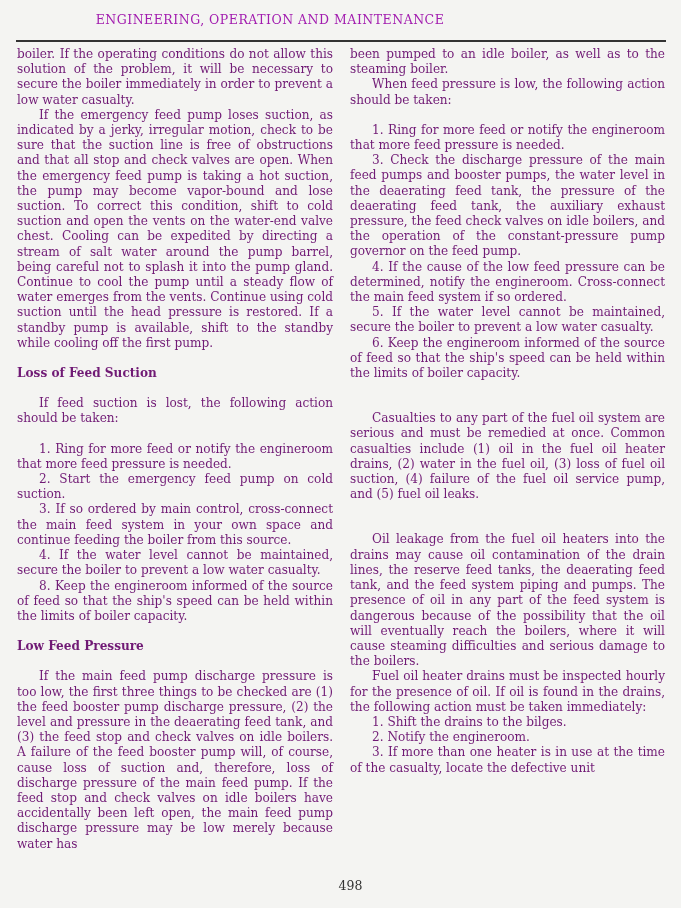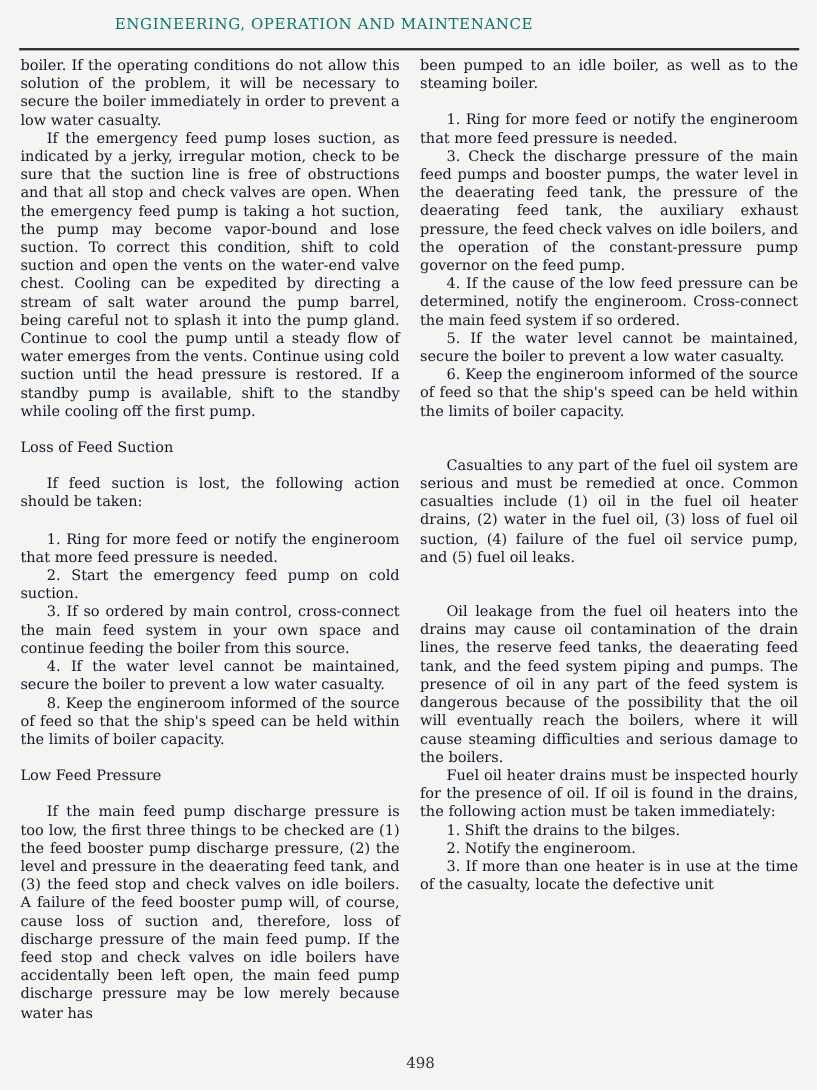--- a/index.html
+++ b/index.html
@@ -2,35 +2,35 @@
 <html><head>
 <meta charset="utf-8">
 <style>
   html, body { margin: 0; padding: 0; }
   body {
     width: 681px; height: 908px; background: #f4f4f2; position: relative; overflow: hidden;
     font-family: "DejaVu Serif", "Liberation Serif", serif; color: #2a2a2a;
   }
   .header {
     position: absolute; top: 12px; left: 0; width: 540px; text-align: center;
-    font-size: 12.5px; letter-spacing: 0.5px; color: #0f766e;
+    font-size: 12.5px; letter-spacing: 0.5px; color: #a21caf;
   }
   .rule {
     position: absolute; top: 40px; left: 16px; width: 650px; height: 2px; background: #333;
   }
   .col {
     position: absolute; top: 47px; width: 316px;
-    font-size: 12.1px; line-height: 15.2px; text-align: justify; color: #0f172a;
+    font-size: 12.1px; line-height: 15.2px; text-align: justify; color: #701a75;
   }
   .col.left { left: 17px; }
   .col.right { left: 350px; width: 315px; }
   .col p { margin: 0; }
   .indent { text-indent: 22px; }
   .gap { height: 15px; }
-  .heading { margin: 0; font-size: 12.1px; font-weight: normal; }
+  .heading { margin: 0; font-size: 12.1px; font-weight: bold; }
   .caps { letter-spacing: 0.3px; }
   .footer {
     position: absolute; top: 878px; left: 0; width: 681px; text-align: center;
     font-size: 12.5px; color: #333; padding-left: 10px;
   }
 </style>
 </head>
 <body>
 
 <div class="header">ENGINEERING, OPERATION AND MAINTENANCE</div>
@@ -50,20 +50,21 @@
   <p class="indent">4. If the water level cannot be maintained, secure the boiler to prevent a low water casualty.</p>
   <p class="indent">8. Keep the engineroom informed of the source of feed so that the ship's speed can be held within the limits of boiler capacity.</p>
   <div class="gap"></div>
   <p class="heading">Low Feed Pressure</p>
   <div class="gap"></div>
   <p class="indent">If the main feed pump discharge pressure is too low, the first three things to be checked are (1) the feed booster pump discharge pressure, (2) the level and pressure in the deaerating feed tank, and (3) the feed stop and check valves on idle boilers. A failure of the feed booster pump will, of course, cause loss of suction and, therefore, loss of discharge pressure of the main feed pump. If the feed stop and check valves on idle boilers have accidentally been left open, the main feed pump discharge pressure may be low merely because water has</p>
 </div>
 
 <div class="col right">
   <p>been pumped to an idle boiler, as well as to the steaming boiler.</p>
+  <p class="indent">When feed pressure is low, the following action should be taken:</p>
   <div class="gap"></div>
   <p class="indent">1. Ring for more feed or notify the engineroom that more feed pressure is needed.</p>
   <p class="indent">3. Check the discharge pressure of the main feed pumps and booster pumps, the water level in the deaerating feed tank, the pressure of the deaerating feed tank, the auxiliary exhaust pressure, the feed check valves on idle boilers, and the operation of the constant-pressure pump governor on the feed pump.</p>
   <p class="indent">4. If the cause of the low feed pressure can be determined, notify the engineroom. Cross-connect the main feed system if so ordered.</p>
   <p class="indent">5. If the water level cannot be maintained, secure the boiler to prevent a low water casualty.</p>
   <p class="indent">6. Keep the engineroom informed of the source of feed so that the ship's speed can be held within the limits of boiler capacity.</p>
   <div class="gap"></div>
   <div class="gap"></div>
   <p class="indent">Casualties to any part of the fuel oil system are serious and must be remedied at once. Common casualties include (1) oil in the fuel oil heater drains, (2) water in the fuel oil, (3) loss of fuel oil suction, (4) failure of the fuel oil service pump, and (5) fuel oil leaks.</p>
   <div class="gap"></div>

